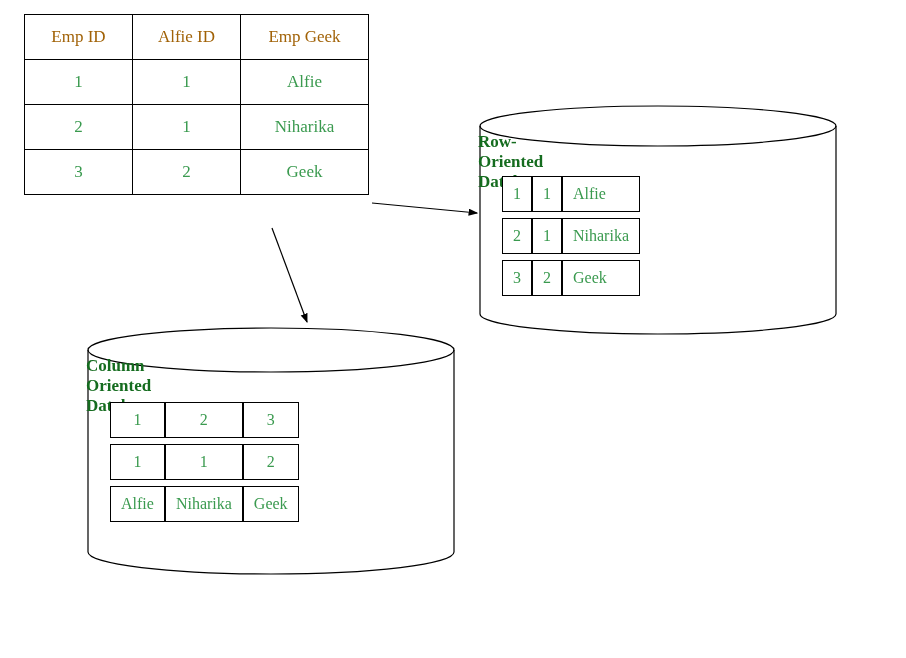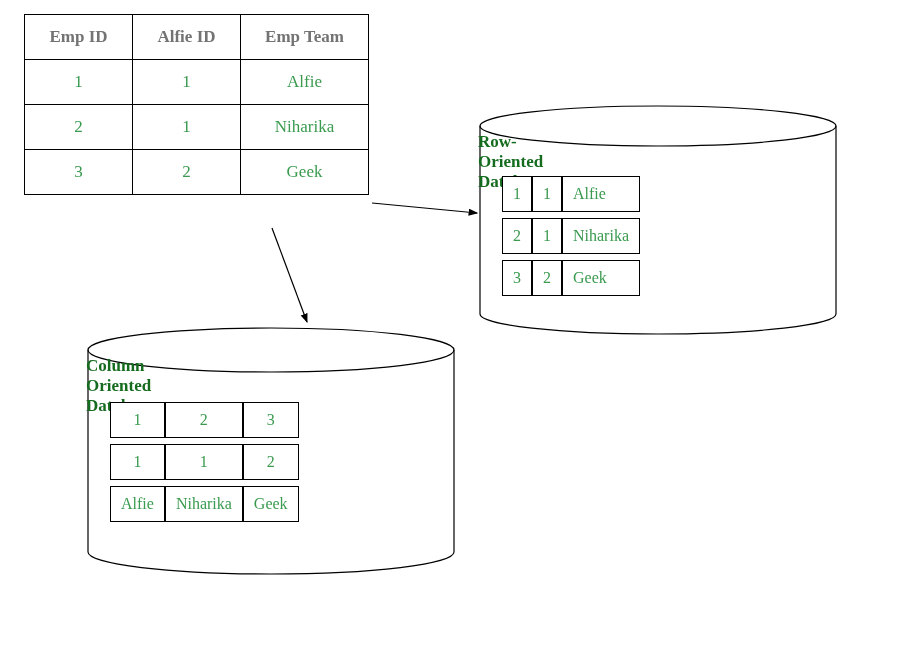--- a/index.html
+++ b/index.html
@@ -17,22 +17,22 @@
       border-collapse: collapse;
     }
     .source-table th, .source-table td {
       border: 1px solid #000;
       padding: 12px 8px;
       text-align: center;
       font-size: 17px;
       font-weight: normal;
     }
     .source-table th {
-      color: #737373;
-      font-weight: bold;
+      color: #a16207;
+      font-weight: normal;
     }
     .source-table td {
       color: #3a9a4f;
     }
     .source-table .col1 { width: 108px; }
     .source-table .col2 { width: 108px; }
     .source-table .col3 { width: 128px; }
 
     .cylinder {
       position: absolute;
@@ -77,21 +77,21 @@
     .arrows { position: absolute; top: 0; left: 0; }
   </style>
 </head>
 <body>
 
 <table class="source-table">
   <thead>
     <tr>
       <th class="col1">Emp ID</th>
       <th class="col2">Alfie ID</th>
-      <th class="col3">Emp Team</th>
+      <th class="col3">Emp Geek</th>
     </tr>
   </thead>
   <tbody>
     <tr>
       <td>1</td>
       <td>1</td>
       <td>Alfie</td>
     </tr>
     <tr>
       <td>2</td>

